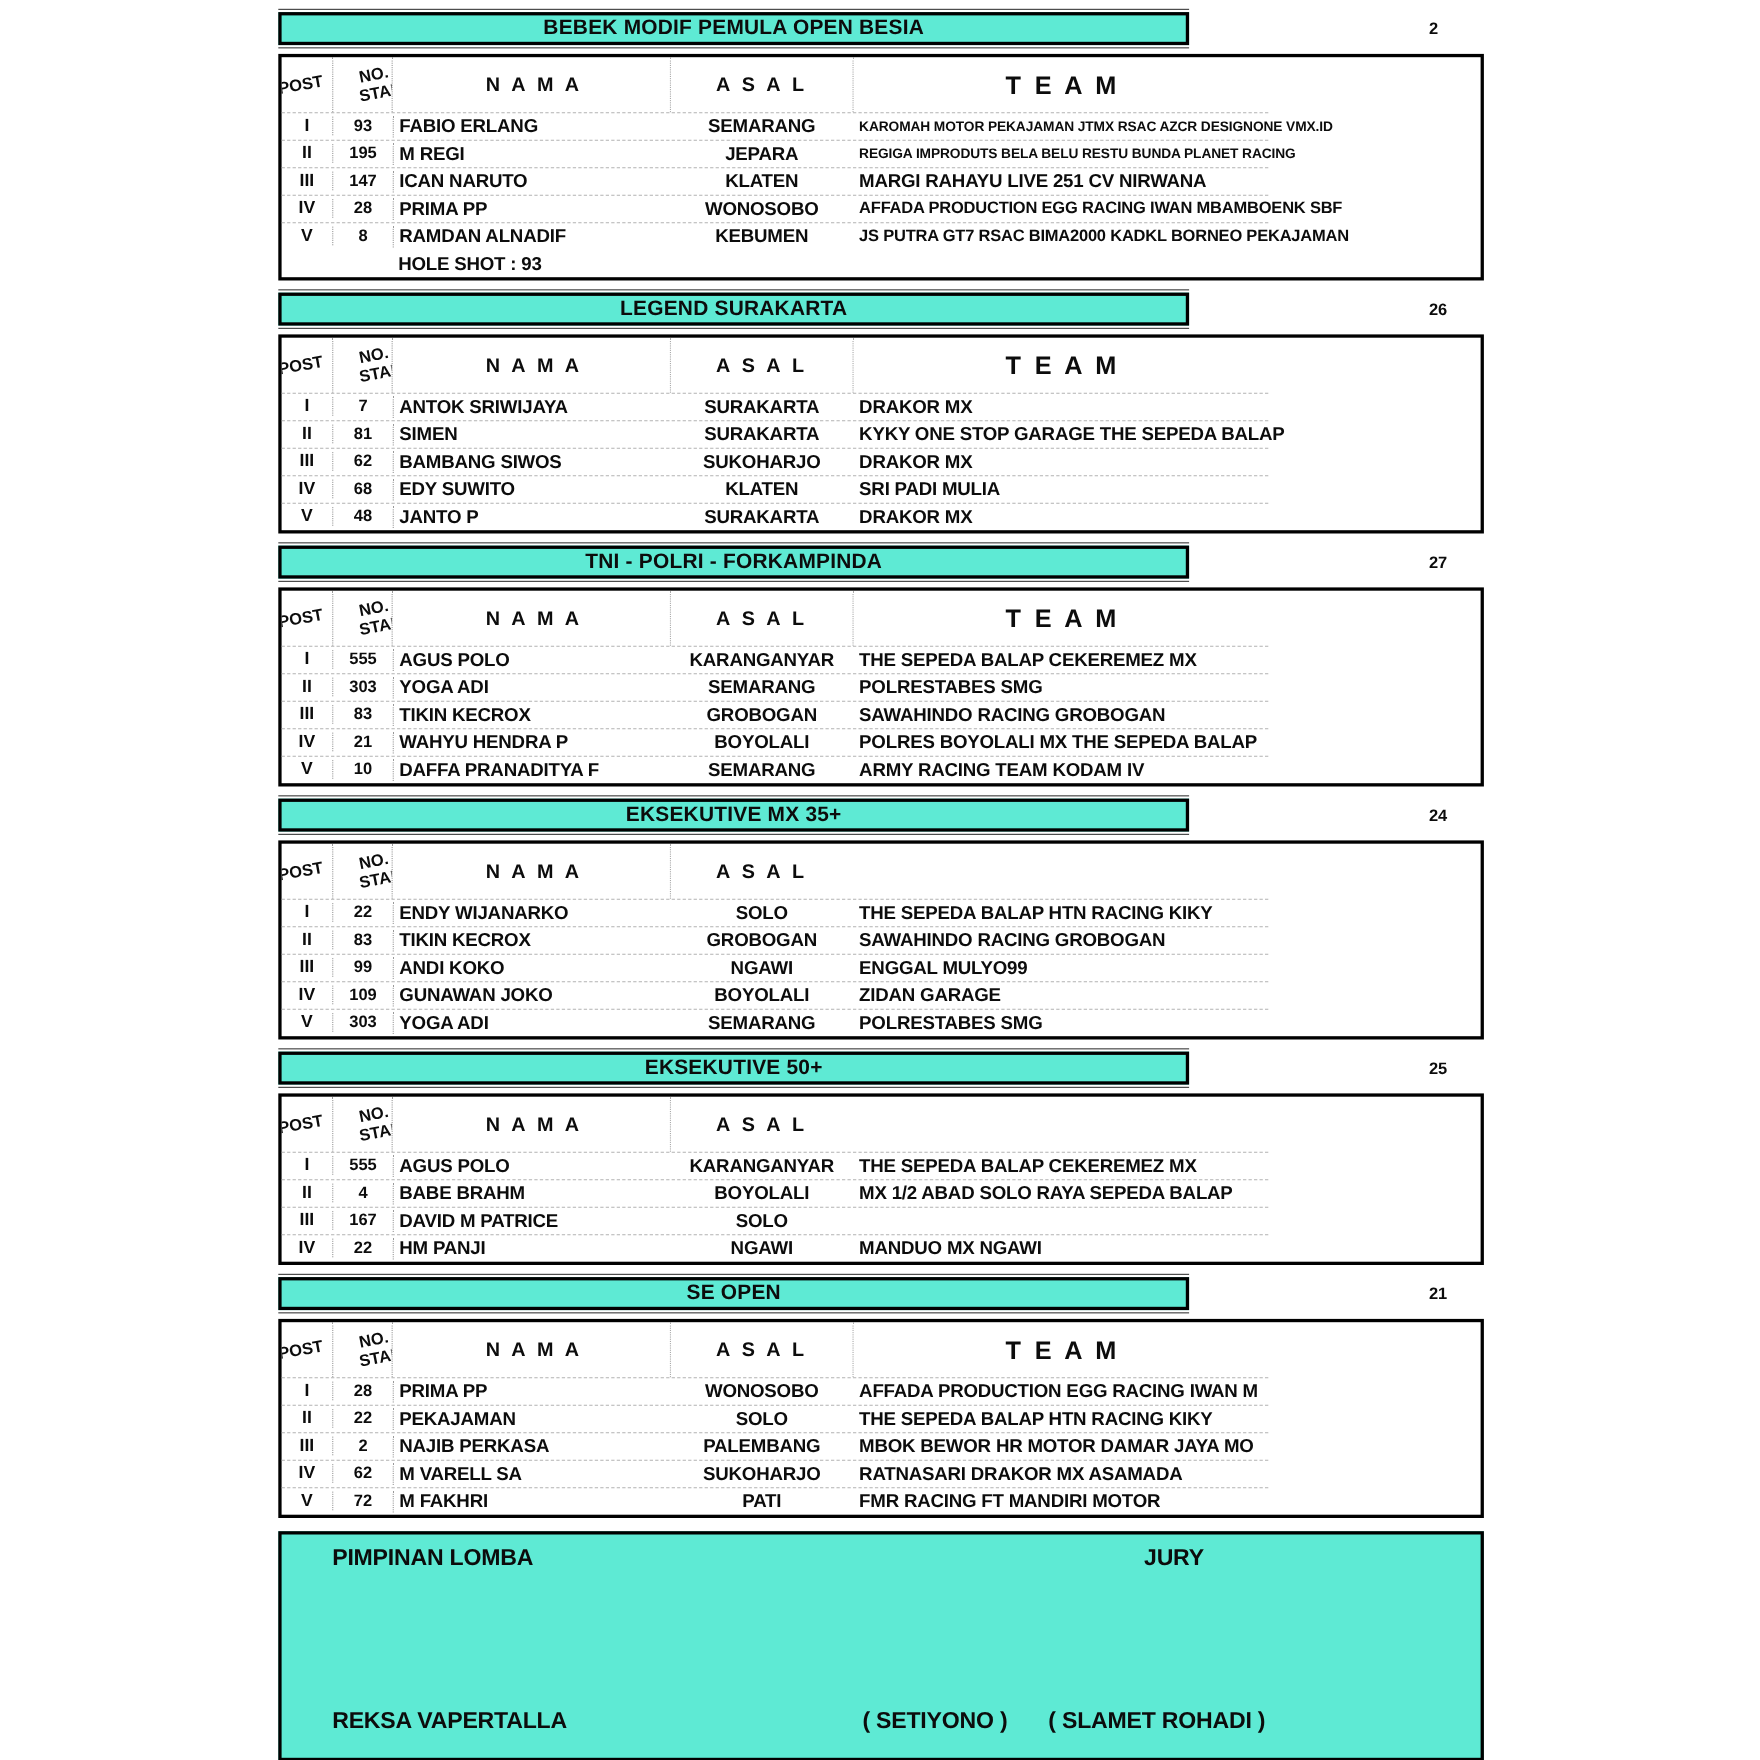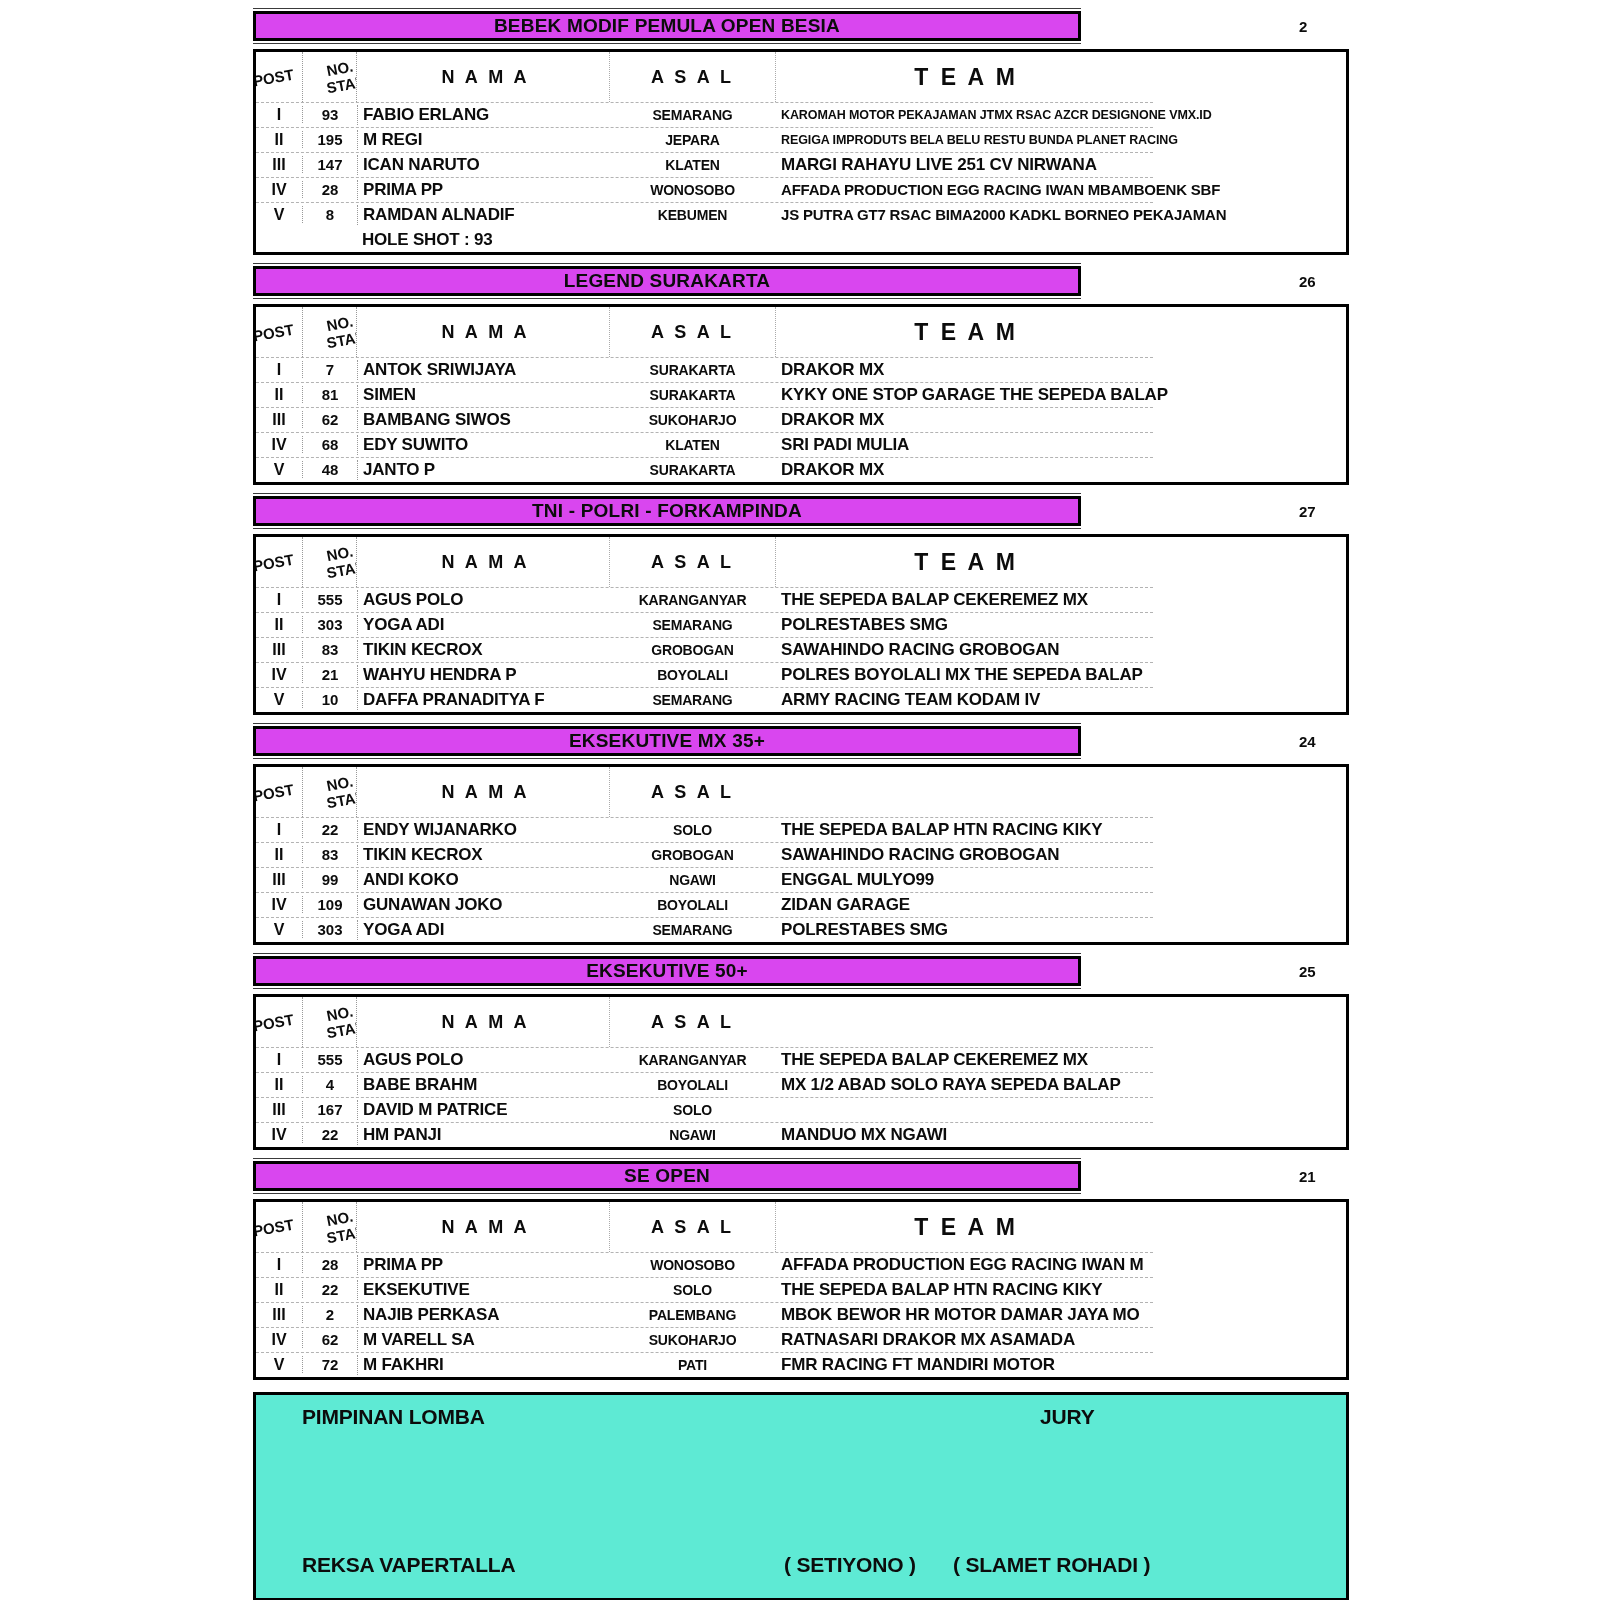--- a/index.html
+++ b/index.html
@@ -4,35 +4,35 @@
 <style>
   html,body{margin:0;padding:0;background:#fff;}
   body{width:1600px;height:1600px;position:relative;overflow:hidden;
        font-family:"Liberation Sans","DejaVu Sans",sans-serif;color:#0c0c0c;
        -webkit-font-smoothing:antialiased;}
   .content{position:absolute;left:253px;top:8px;width:1096px;}
 
   
   .title-row{display:flex;align-items:center;margin-bottom:5px;}
   .title-wrap{width:828px;border-top:1px solid #3a3a3a;border-bottom:1px solid #3a3a3a;padding:2px 0;}
-  .title-box{border:3px solid #000;background:#d946ef;height:24px;display:flex;align-items:center;justify-content:center;}
+  .title-box{border:3px solid #000;background:#5eead4;height:24px;display:flex;align-items:center;justify-content:center;}
   .title-text{font-weight:700;font-size:19px;letter-spacing:.2px;}
   .pageno{font-weight:700;font-size:15px;padding-left:218px;}
 
   
   .tbl{border:3px solid #000;background:#fff;margin-bottom:8px;}
   .thead{display:flex;height:50px;align-items:stretch;}
   .trow{display:flex;height:25px;align-items:center;position:relative;}
   .trow::before{content:"";position:absolute;top:0;left:0;width:897px;border-top:1px dashed #b3b3b3;}
   .trow.holeshot::before{display:none;}
   .c{overflow:hidden;white-space:nowrap;}
   .c.pos{width:46px;text-align:center;font-weight:700;font-size:16px;}
   .c.no{width:54px;text-align:center;font-weight:700;font-size:15px;border-left:1px dotted #999;}
   .c.nama{width:253px;font-weight:700;font-size:17px;letter-spacing:-.2px;padding-left:5px;box-sizing:border-box;border-left:1px dotted #999;}
-  .c.asal{width:165px;text-align:center;font-weight:700;font-size:14px;letter-spacing:-.2px;}
+  .c.asal{width:165px;text-align:center;font-weight:700;font-size:17px;letter-spacing:-.2px;}
   .c.team{flex:1;font-weight:700;font-size:17px;letter-spacing:-.2px;padding-left:6px;}
   .thead .c{display:flex;align-items:center;justify-content:center;}
   .thead .hc{font-weight:700;font-size:18px;letter-spacing:3px;}
   .thead .asal{border-left:1px dotted #aaa;}
   .thead .teamh{width:380px;flex:none;font-weight:700;font-size:23px;letter-spacing:3px;border-left:1px dotted #aaa;}
   .thead .pos{overflow:hidden;}
   .tilt{display:inline-block;transform:rotate(-10deg);font-weight:700;font-size:15px;margin-left:-12px;}
   .thead .no{overflow:hidden;justify-content:flex-start;padding-top:4px;box-sizing:border-box;}
   .tilt2{display:block;transform:rotate(-11deg);font-weight:700;font-size:15px;line-height:17px;width:100%;}
   .tilt2 .l1{display:block;text-align:right;padding-right:1px;}
@@ -427,21 +427,21 @@
           <div class="c pos">I</div>
           <div class="c no">28</div>
           <div class="c nama">PRIMA PP</div>
           <div class="c asal">WONOSOBO</div>
           <div class="c team">AFFADA PRODUCTION EGG RACING IWAN M</div>
         </div>
 
         <div class="trow">
           <div class="c pos">II</div>
           <div class="c no">22</div>
-          <div class="c nama">EKSEKUTIVE</div>
+          <div class="c nama">PEKAJAMAN</div>
           <div class="c asal">SOLO</div>
           <div class="c team">THE SEPEDA BALAP HTN RACING KIKY</div>
         </div>
 
         <div class="trow">
           <div class="c pos">III</div>
           <div class="c no">2</div>
           <div class="c nama">NAJIB PERKASA</div>
           <div class="c asal">PALEMBANG</div>
           <div class="c team">MBOK BEWOR HR MOTOR DAMAR JAYA MO</div>

